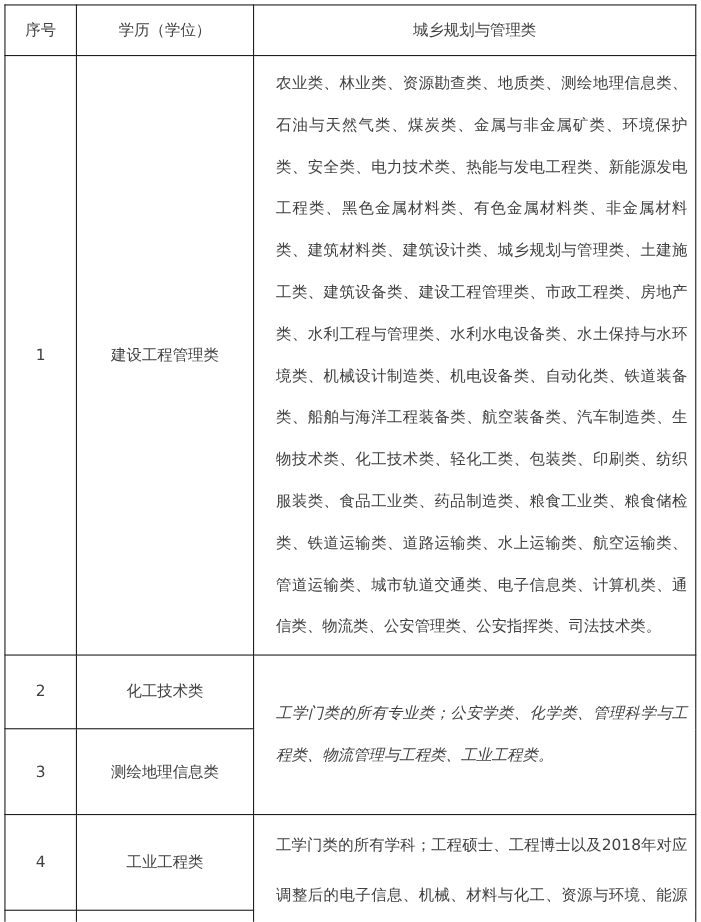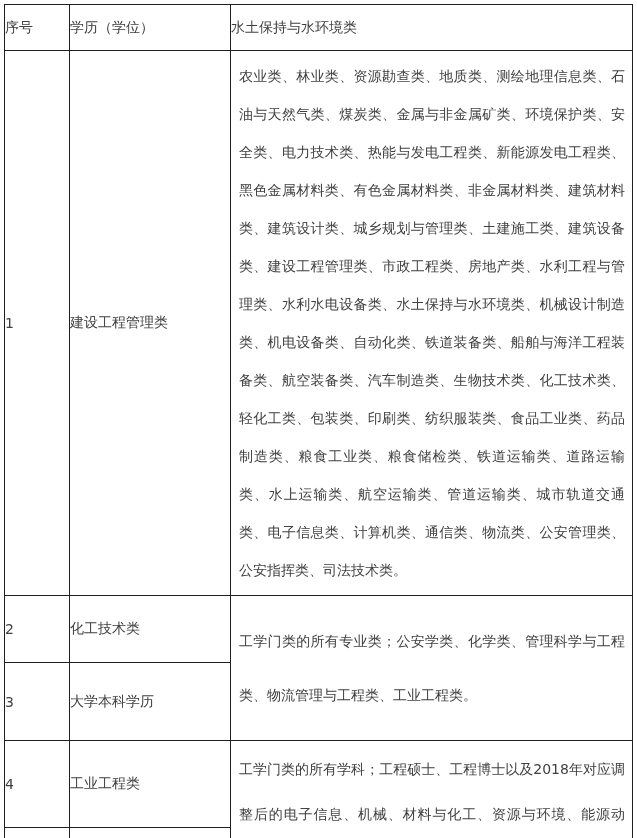--- a/index.html
+++ b/index.html
@@ -24,59 +24,59 @@
   }
   col.c-no  { width: 65px; }
   col.c-deg { width: 161px; }
   col.c-maj { width: 402px; }
   tr.r-head { height: 46px; }
   tr.r-1 { height: 460px; }
   tr.r-2 { height: 67px; }
   tr.r-3 { height: 78px; }
   tr.r-4 { height: 80px; }
   tr.r-5 { height: 97px; }
-  .cell-center { text-align: left; }
+  .cell-center { text-align: center; }
   .majors-cell {
     text-align: justify;
     text-justify: inter-ideograph;
-    padding: 6px 7px 6px 8px;
+    padding: 6px 7px 6px 20px;
     vertical-align: middle;
   }
   .lh-row1 { line-height: 38px; }
-  .lh-row23 { line-height: 54px; }
+  .lh-row23 { line-height: 38px; font-style: italic; }
   .lh-row45 { line-height: 45px; }
 </style>
 </head>
 <body>
 
 <table class="edu-table">
   <colgroup>
     <col class="c-no">
     <col class="c-deg">
     <col class="c-maj">
   </colgroup>
   <tbody>
     <tr class="r-head">
       <th class="cell-center">序号</th>
       <th class="cell-center">学历（学位）</th>
-      <th class="cell-center">水土保持与水环境类</th>
+      <th class="cell-center">城乡规划与管理类</th>
     </tr>
     <tr class="r-1">
       <td class="cell-center">1</td>
       <td class="cell-center">建设工程管理类</td>
       <td class="majors-cell lh-row1">农业类、林业类、资源勘查类、地质类、测绘地理信息类、石油与天然气类、煤炭类、金属与非金属矿类、环境保护类、安全类、电力技术类、热能与发电工程类、新能源发电工程类、黑色金属材料类、有色金属材料类、非金属材料类、建筑材料类、建筑设计类、城乡规划与管理类、土建施工类、建筑设备类、建设工程管理类、市政工程类、房地产类、水利工程与管理类、水利水电设备类、水土保持与水环境类、机械设计制造类、机电设备类、自动化类、铁道装备类、船舶与海洋工程装备类、航空装备类、汽车制造类、生物技术类、化工技术类、轻化工类、包装类、印刷类、纺织服装类、食品工业类、药品制造类、粮食工业类、粮食储检类、铁道运输类、道路运输类、水上运输类、航空运输类、管道运输类、城市轨道交通类、电子信息类、计算机类、通信类、物流类、公安管理类、公安指挥类、司法技术类。</td>
     </tr>
     <tr class="r-2">
       <td class="cell-center">2</td>
       <td class="cell-center">化工技术类</td>
       <td class="majors-cell lh-row23" rowspan="2">工学门类的所有专业类；公安学类、化学类、管理科学与工程类、物流管理与工程类、工业工程类。</td>
     </tr>
     <tr class="r-3">
       <td class="cell-center">3</td>
-      <td class="cell-center">大学本科学历</td>
+      <td class="cell-center">测绘地理信息类</td>
     </tr>
     <tr class="r-4">
       <td class="cell-center">4</td>
       <td class="cell-center">工业工程类</td>
       <td class="majors-cell lh-row45" rowspan="2">工学门类的所有学科；工程硕士、工程博士以及2018年对应调整后的电子信息、机械、材料与化工、资源与环境、能源动力、土木水利、生物与医药、交通运输等8种专业学位类别；管理学门类中的管理科学与工程学科。</td>
     </tr>
     <tr class="r-5">
       <td class="cell-center">5</td>
       <td class="cell-center">博士学位</td>
     </tr>

